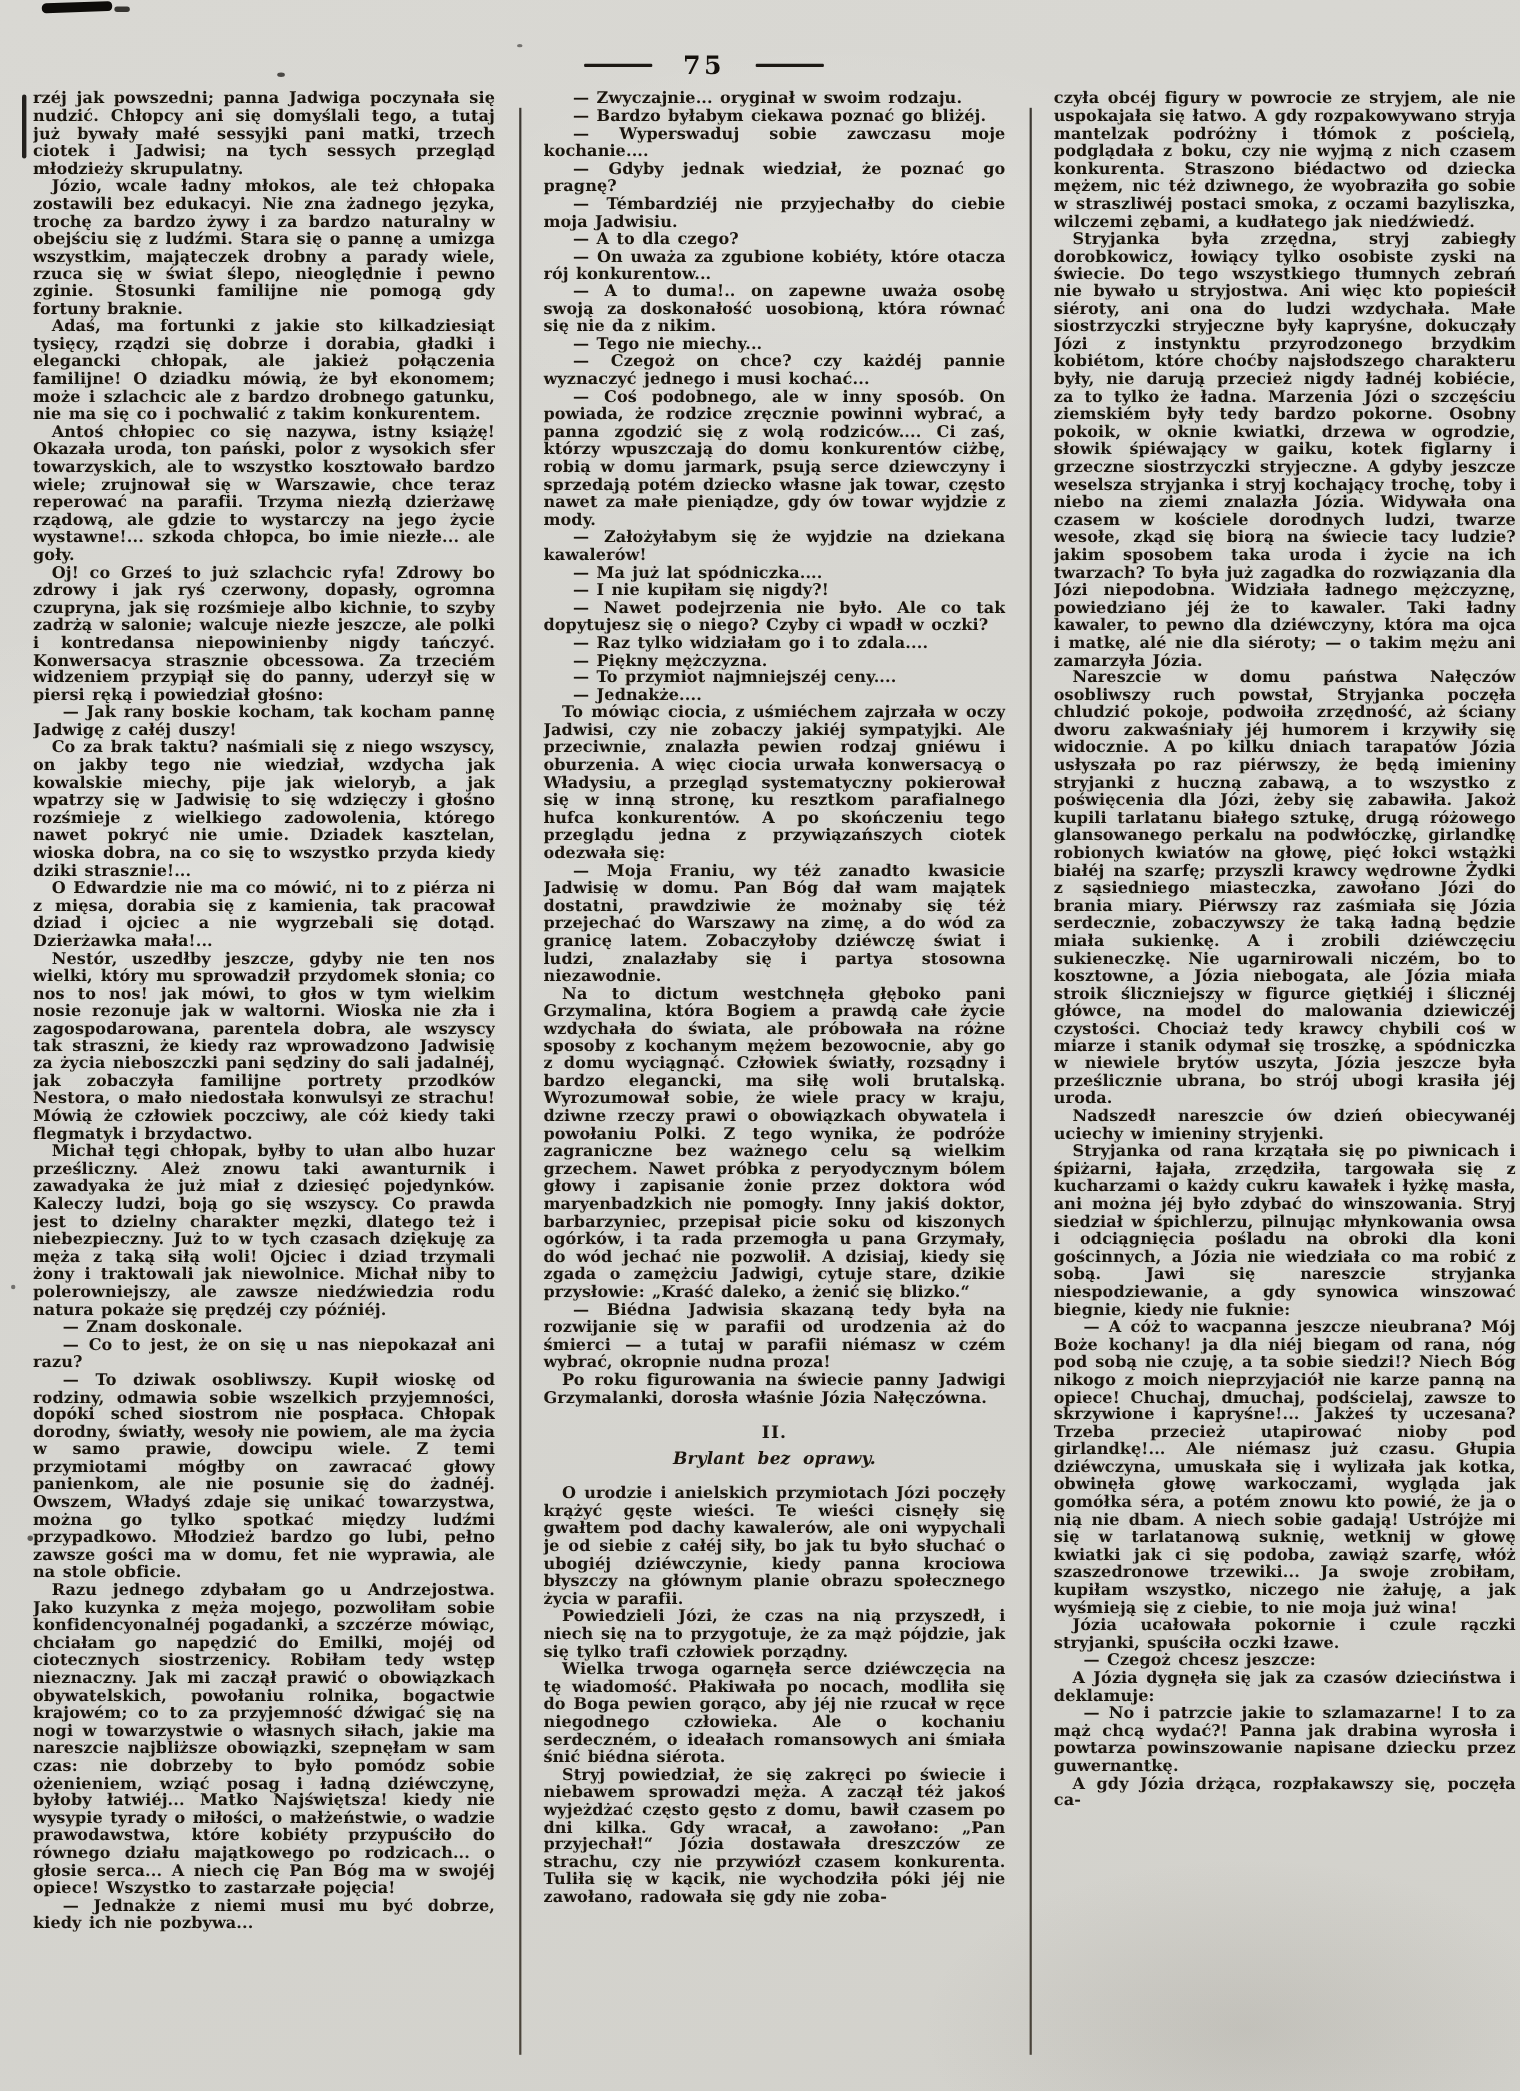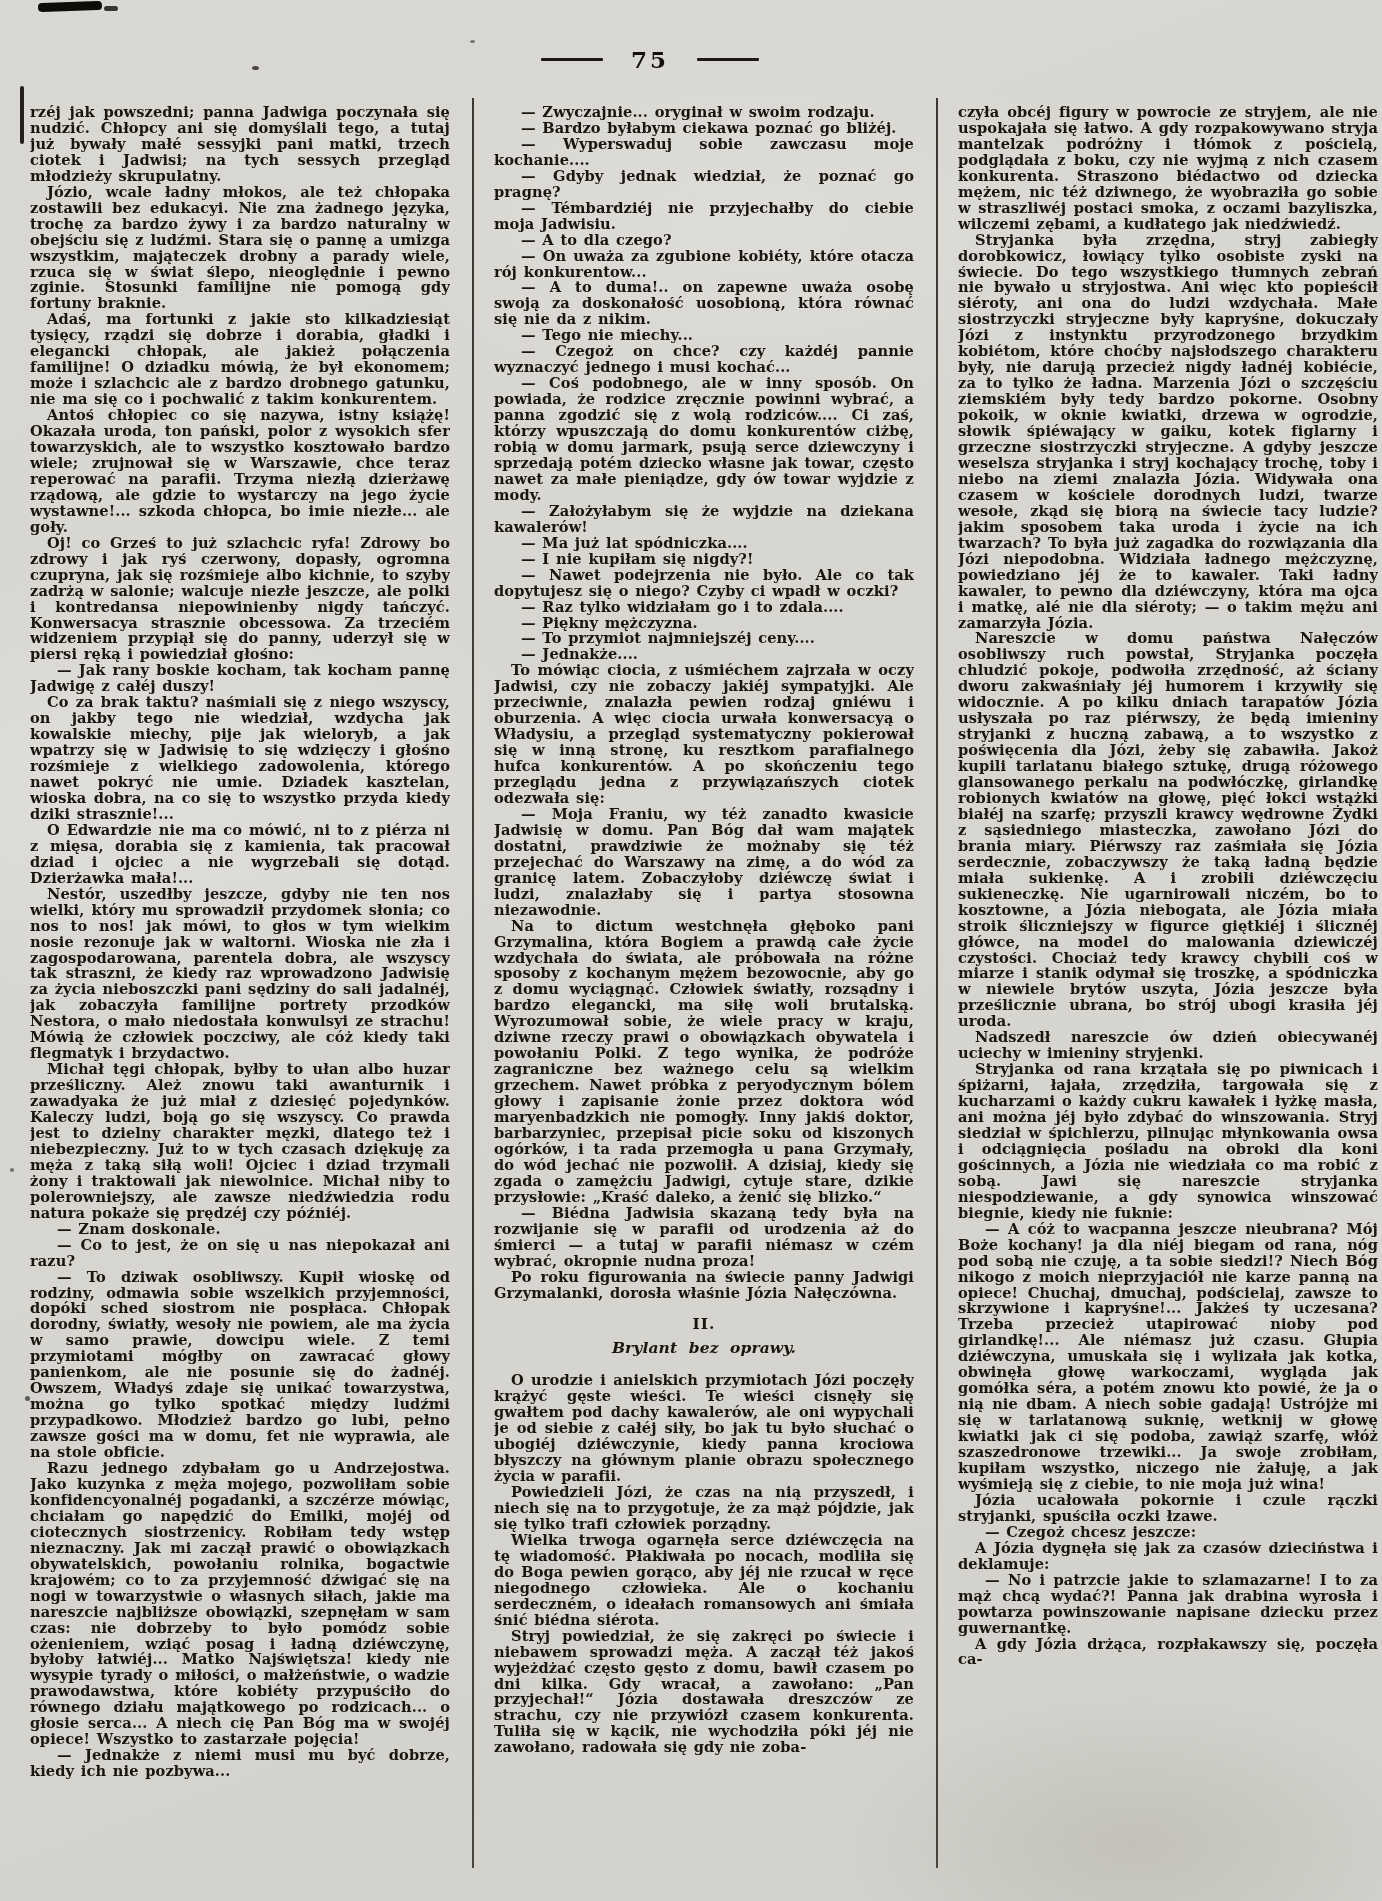--- a/index.html
+++ b/index.html
@@ -12,27 +12,27 @@
     color:#1b160f;
     font-family:"DejaVu Serif","Liberation Serif",serif;
     background:
       radial-gradient(ellipse 420px 220px at 82% 97%, rgba(110,105,95,.16), transparent 70%),
       radial-gradient(ellipse 600px 320px at 12% 42%, rgba(255,255,255,.22), transparent 75%),
       radial-gradient(ellipse 500px 260px at 55% 12%, rgba(255,255,255,.15), transparent 75%),
       radial-gradient(ellipse 300px 600px at 99% 55%, rgba(225,224,218,.5), transparent 80%),
       linear-gradient(160deg,#d9d8d3 0%,#d6d5d0 55%,#d2d1cb 100%);
   }
   .page-header{
-    position:absolute;top:46px;left:10px;width:1280px;
+    position:absolute;top:46px;left:0;width:1280px;
     display:flex;justify-content:center;align-items:center;gap:28px;
   }
   .header-rule{width:62px;height:3px;background:#1d1914;border-radius:1px;}
   .page-number{font-size:23px;font-weight:bold;letter-spacing:3px;color:#14100b;}
   .columns{
-    position:absolute;top:104px;left:30px;
+    position:absolute;top:82px;left:30px;
     display:flex;gap:44px;
   }
   .col{
     flex:0 0 420px;width:420px;height:1794px;overflow:hidden;
     text-align:justify;
     font-size:14.6px;line-height:15.95px;
     font-weight:bold;
     letter-spacing:.1px;word-spacing:1.5px;
     color:#1b150d;
   }

